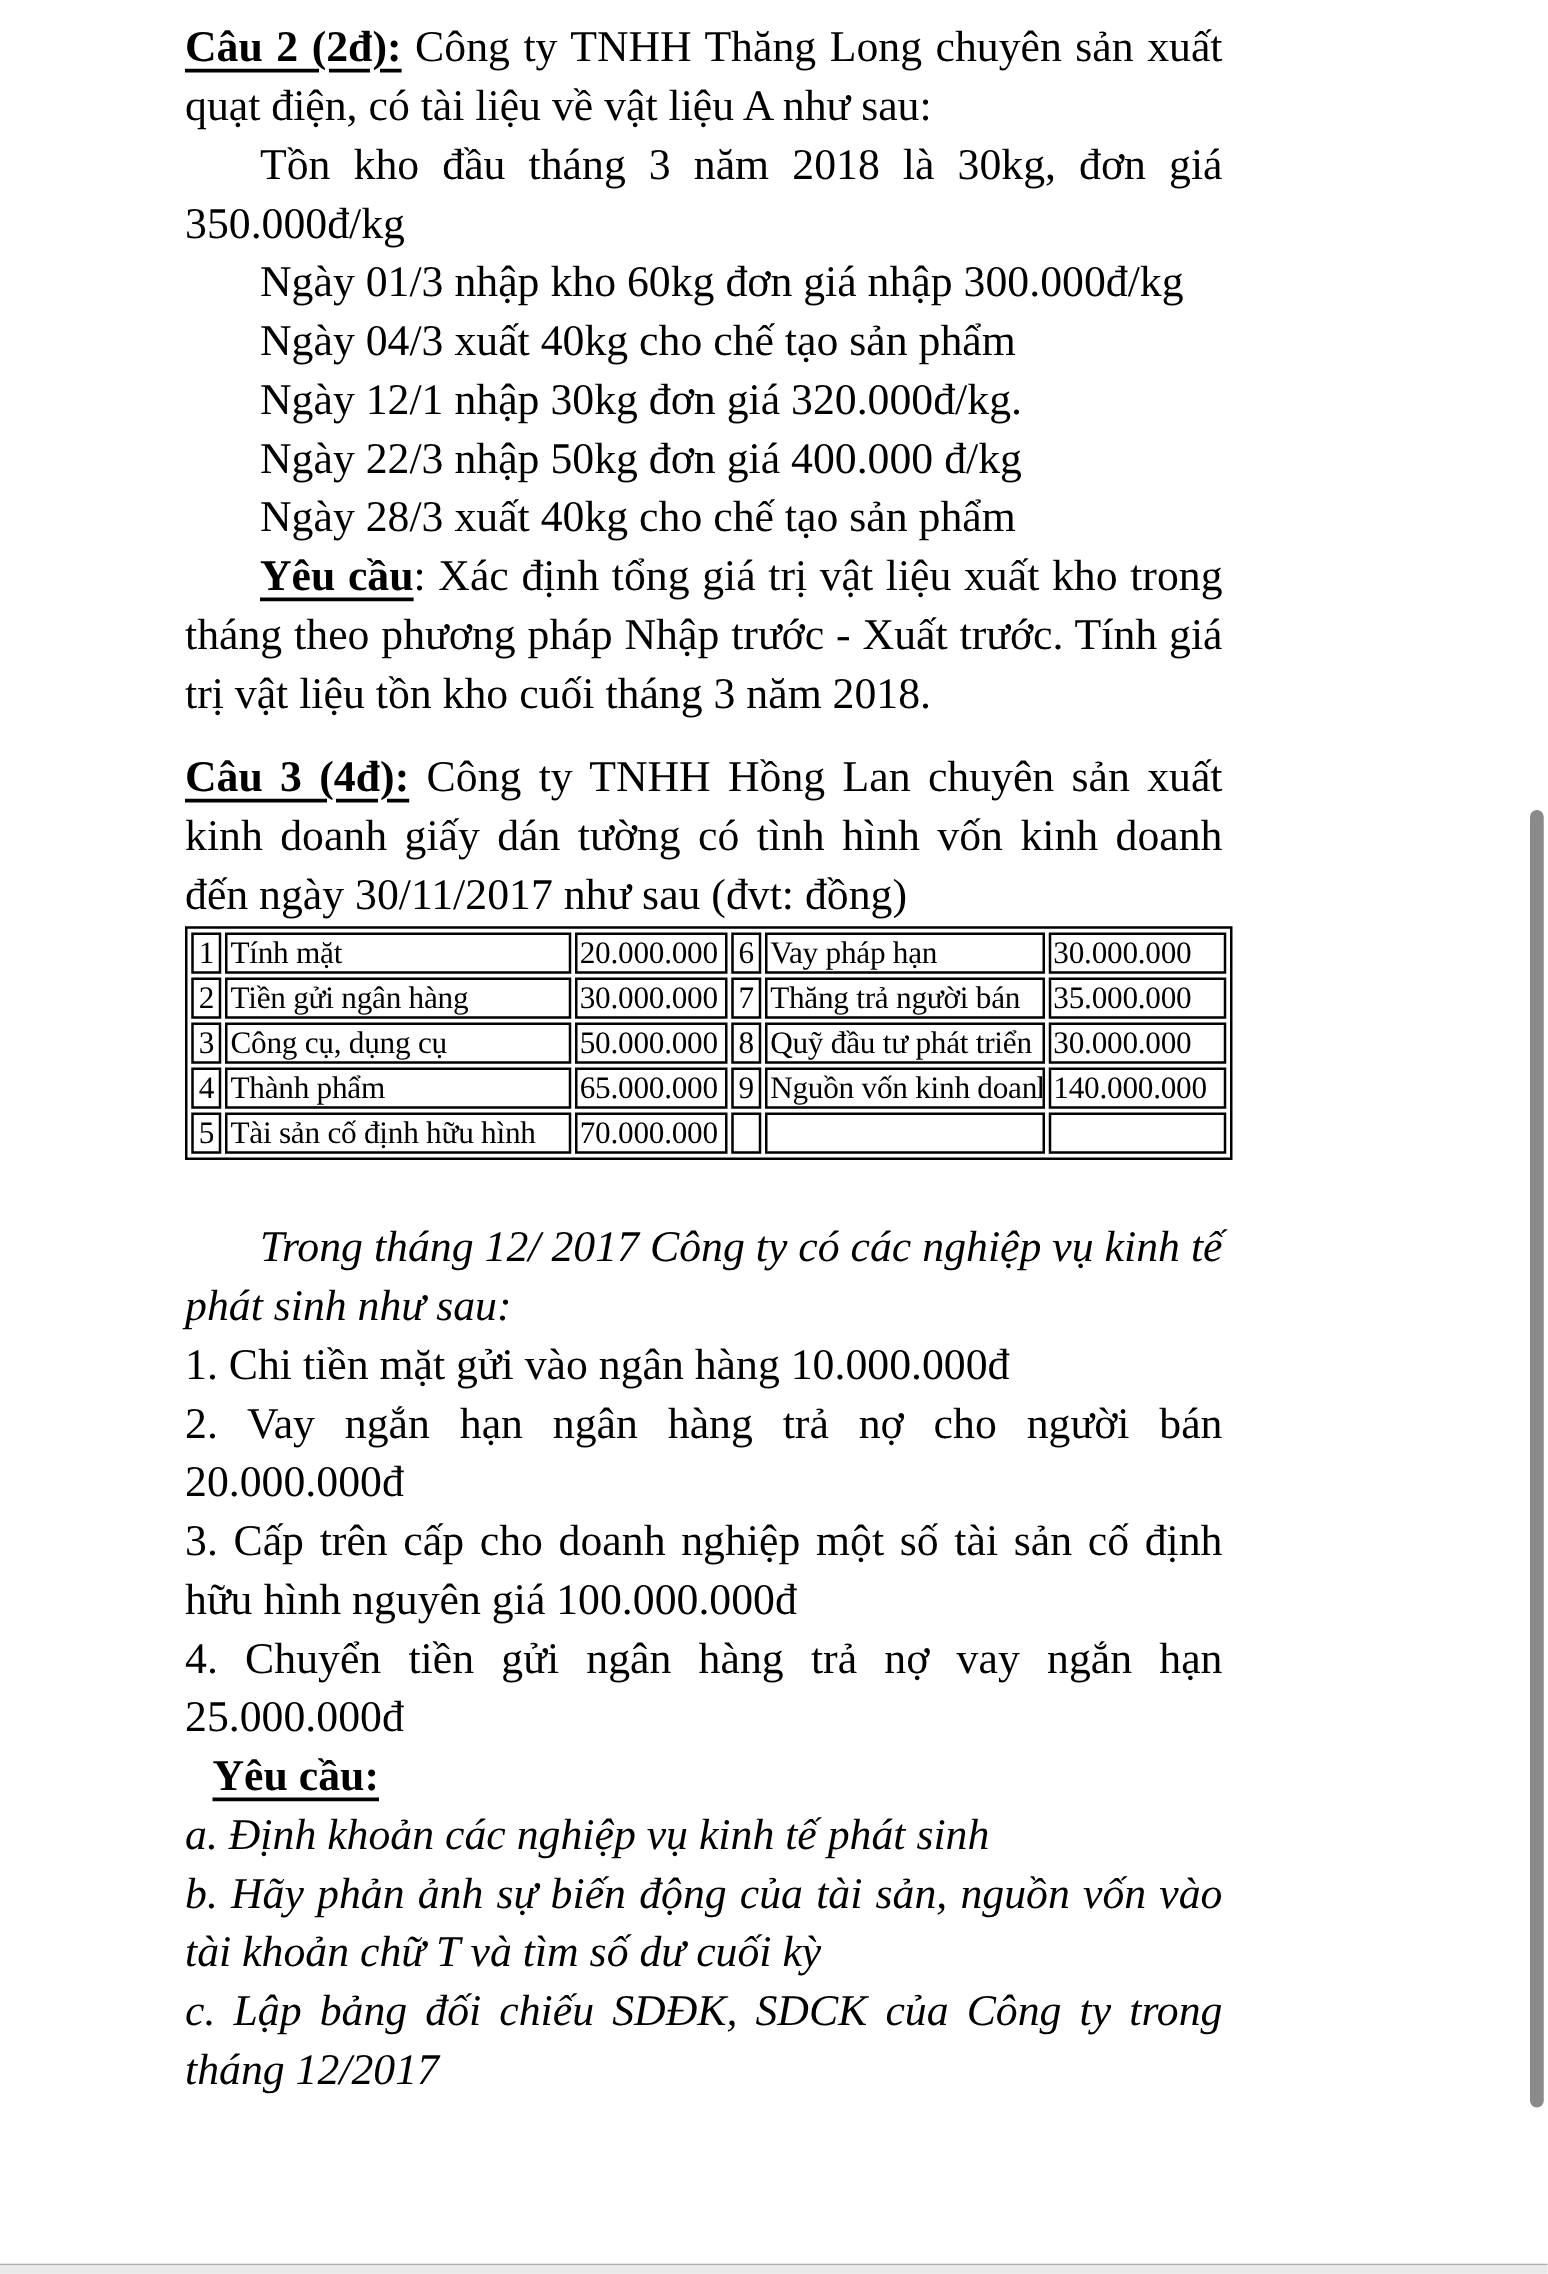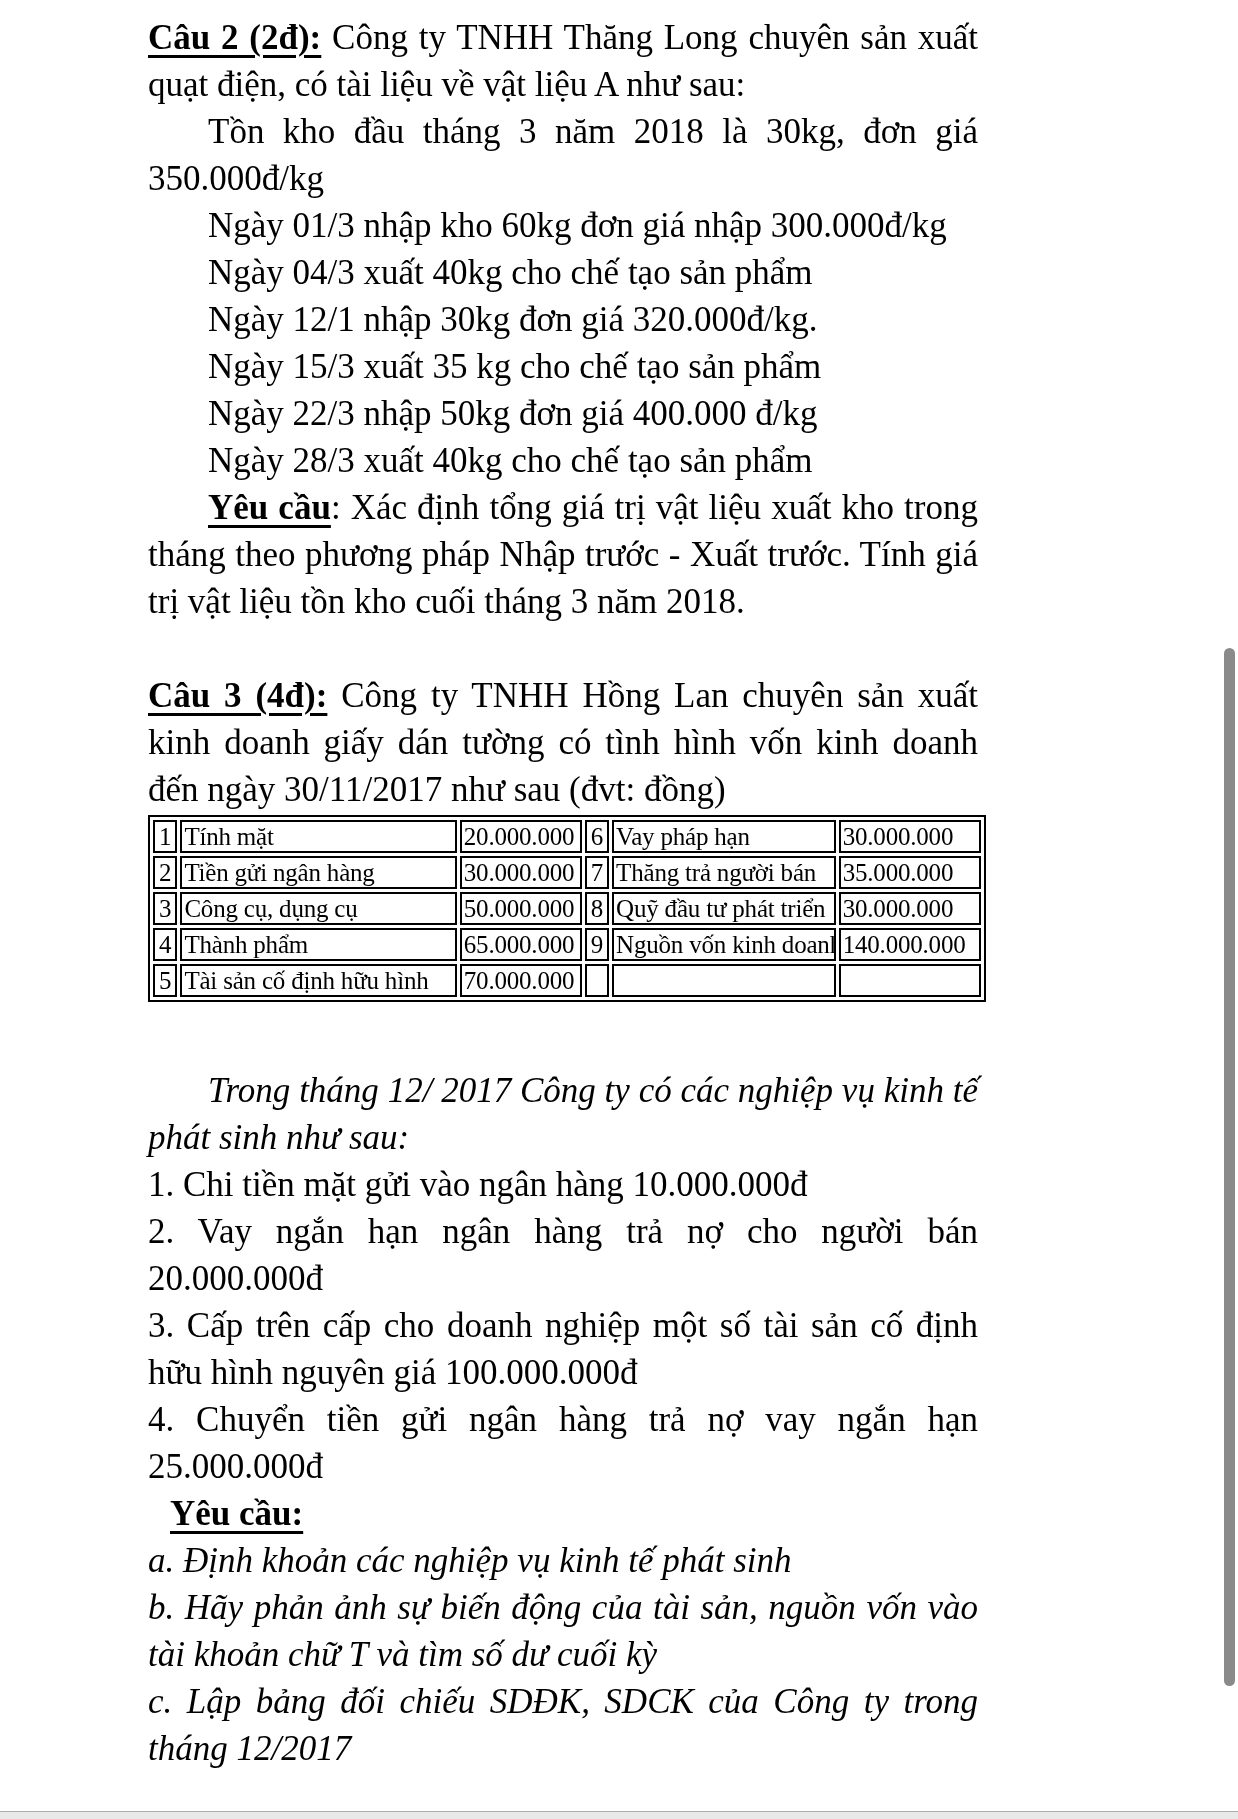--- a/index.html
+++ b/index.html
@@ -25,21 +25,21 @@
   }
   p { margin: 0; }
   .justify { text-align: justify; }
   .indent { text-indent: 60px; }
   .hlabel {
     font-weight: bold;
     text-decoration: underline;
     text-decoration-thickness: 3px;
     text-underline-offset: 6px;
   }
-  .section-gap { margin-top: 47px; }
+  .section-gap { margin-top: 20px; }
   .italic { font-style: italic; }
 
   table.balance {
     table-layout: fixed;
     width: 838px;
     margin-top: 2px;
     border-collapse: separate;
     border-spacing: 3px;
     border: 2px solid #000;
     background: #fff;
@@ -47,21 +47,21 @@
   table.balance td {
     border: 2px solid #000;
     font-size: 25px;
     line-height: 29px;
     padding: 0 2px;
     white-space: nowrap;
     overflow: hidden;
     letter-spacing: -0.2px;
   }
   td.num { text-align: center; padding: 0; }
-  .after-table { margin-top: 65px; }
+  .after-table { margin-top: 46px; }
   .req3 { padding-left: 22px; }
 
   .scrollbar-thumb {
     position: absolute;
     left: 1224px;
     top: 648px;
     width: 11px;
     height: 1038px;
     background: #8a8a8a;
     border-radius: 6px;
@@ -83,21 +83,20 @@
 <div class="content">
 
   <p class="justify"><span class="hlabel">Câu 2 (2đ):</span>
     <span>Công ty TNHH Thăng Long chuyên sản xuất quạt điện, có tài liệu về vật liệu A như sau:</span></p>
 
   <p class="justify indent">Tồn kho đầu tháng 3 năm 2018 là 30kg, đơn giá 350.000đ/kg</p>
 
   <p class="indent">Ngày 01/3 nhập kho 60kg đơn giá nhập 300.000đ/kg</p>
   <p class="indent">Ngày 04/3 xuất 40kg cho chế tạo sản phẩm</p>
   <p class="indent">Ngày 12/1 nhập 30kg đơn giá 320.000đ/kg.</p>
-  <p class="indent">Ngày 15/3 xuất 35 kg cho chế tạo sản phẩm</p>
   <p class="indent">Ngày 22/3 nhập 50kg đơn giá 400.000 đ/kg</p>
   <p class="indent">Ngày 28/3 xuất 40kg cho chế tạo sản phẩm</p>
 
   <p class="justify indent"><span class="hlabel">Yêu cầu</span><span>: Xác định tổng giá trị vật liệu xuất kho trong tháng theo phương pháp Nhập trước - Xuất trước. Tính giá trị vật liệu tồn kho cuối tháng 3 năm 2018.</span></p>
 
   <p class="justify section-gap"><span class="hlabel">Câu 3 (4đ):</span>
     <span>Công ty TNHH Hồng Lan chuyên sản xuất kinh doanh giấy dán tường có tình hình vốn kinh doanh đến ngày 30/11/2017 như sau (đvt: đồng)</span></p>
 
   <table class="balance">
     <colgroup>

